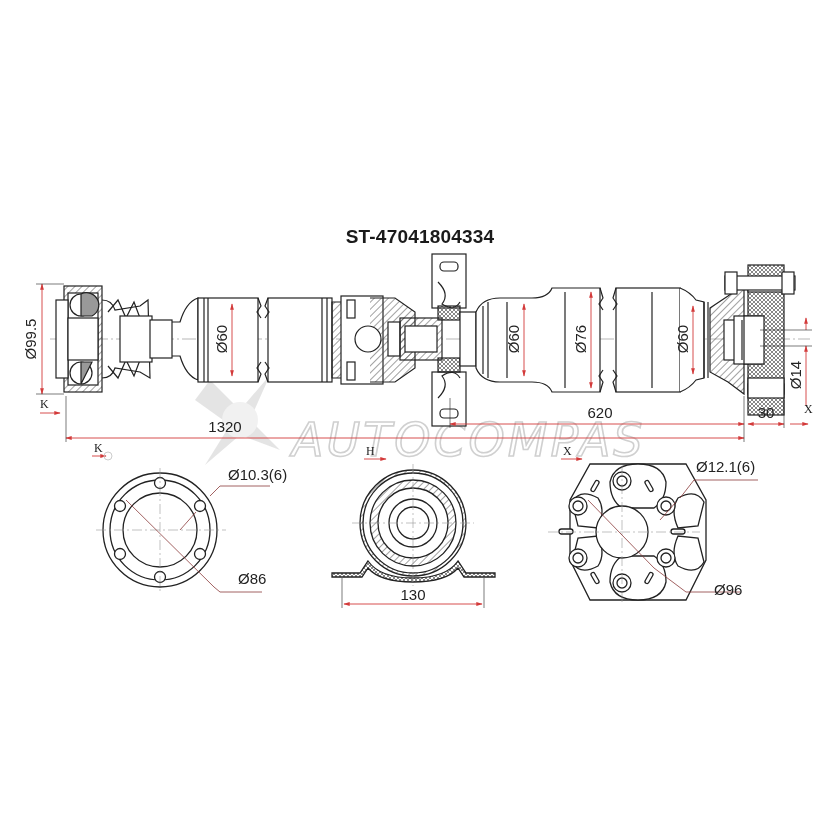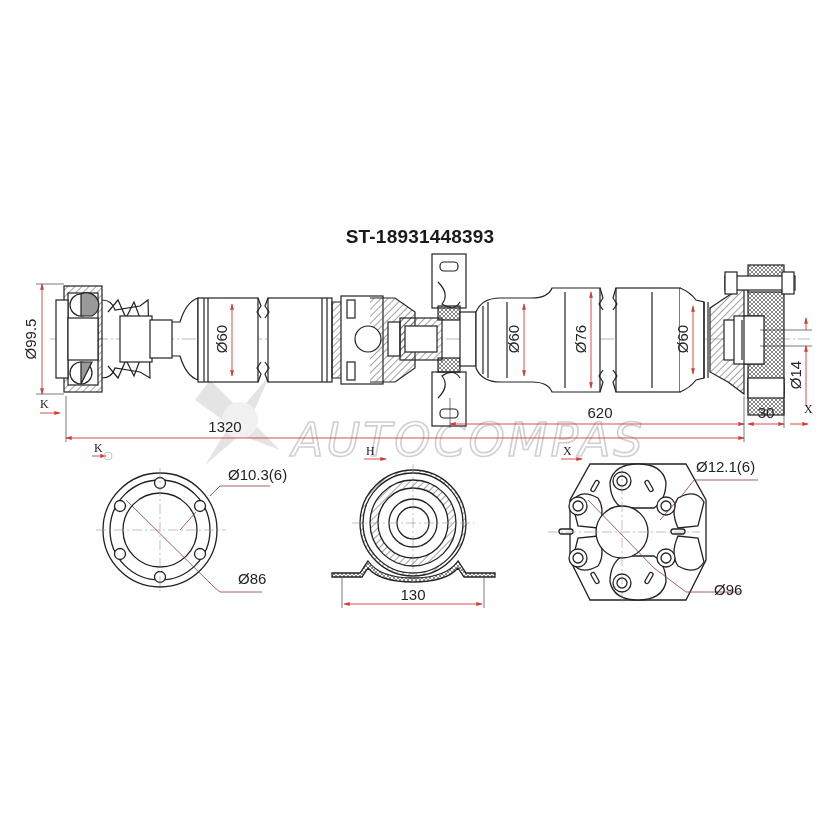--- a/index.html
+++ b/index.html
@@ -6,21 +6,21 @@
     body { width:840px; height:840px; position:relative; overflow:hidden; font-family:"Liberation Sans", sans-serif; }
     .title { position:absolute; left:0; width:840px; top:226px; text-align:center; font-family:"Liberation Sans", sans-serif; font-weight:bold; font-size:19px; color:#1a1a1a; letter-spacing:0.2px; }
     svg.drawing { position:absolute; left:0; top:0; }
     .dim { font-family:"Liberation Sans", sans-serif; font-size:15px; fill:#222; }
     .lbl { font-family:"Liberation Serif", serif; font-size:12px; fill:#222; }
     .wm { font-family:"DejaVu Sans", sans-serif; font-size:46px; fill:none; stroke:#d0d0d0; stroke-width:1.6; letter-spacing:3px; font-style:italic; }
   </style>
 </head>
 <body>
 
-<div class="title">ST-18931448393</div>
+<div class="title">ST-47041804334</div>
 
 <svg class="drawing" width="840" height="840" viewBox="0 0 840 840">
   <defs>
     <pattern id="hatch" patternUnits="userSpaceOnUse" width="5" height="5" patternTransform="rotate(45)">
       <line x1="0" y1="0" x2="0" y2="5" stroke="#444" stroke-width="1"></line>
     </pattern>
     <pattern id="cross" patternUnits="userSpaceOnUse" width="4" height="4">
       <path d="M0,0 L4,4 M4,0 L0,4" stroke="#555" stroke-width="0.7"></path>
     </pattern>
     <marker id="arr" viewBox="0 0 10 10" refX="9" refY="5" markerWidth="7" markerHeight="7" orient="auto-start-reverse">

